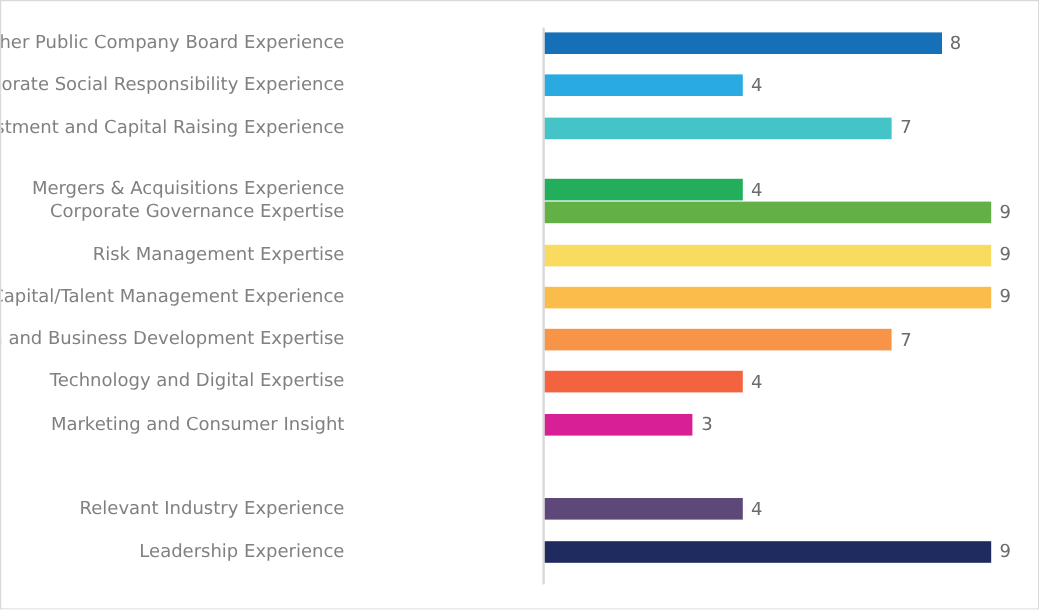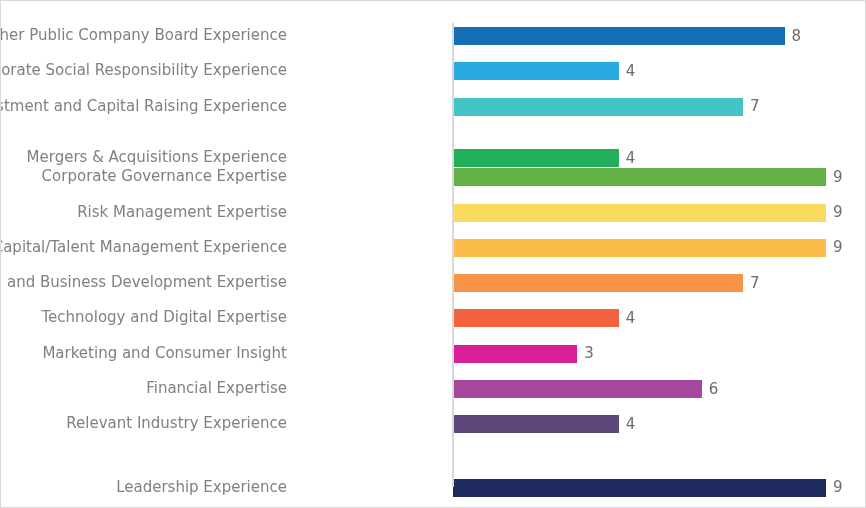--- a/index.html
+++ b/index.html
@@ -137,35 +137,28 @@
           <span class="value-label" style="color: rgb(107, 107, 107);">4</span>
         </div>
       </div>
       <div class="bar-row" style="top: 343.7px; height: 18px;">
         <div class="cat-label" style="color: rgb(128, 128, 128); top: 0px;">Marketing and Consumer Insight</div>
         <div class="bar-wrap">
           <span class="bar" style="background: rgb(217, 31, 149); width: 124.333px; height: 18px;"></span>
           <span class="value-label" style="color: rgb(107, 107, 107);">3</span>
         </div>
       </div>
-      <div class="bar-row" style="top: 379px; height: 18px;">
-        <div class="cat-label" style="color: rgb(128, 128, 128); top: 0px;">Financial Expertise</div>
-        <div class="bar-wrap">
-          <span class="bar" style="background: rgb(166, 71, 159); width: 248.667px; height: 18px;"></span>
-          <span class="value-label" style="color: rgb(107, 107, 107);">6</span>
-        </div>
-      </div>
       <div class="bar-row" style="top: 414.3px; height: 18px;">
         <div class="cat-label" style="color: rgb(128, 128, 128); top: 0px;">Relevant Industry Experience</div>
         <div class="bar-wrap">
           <span class="bar" style="background: rgb(94, 71, 121); width: 165.778px; height: 18px;"></span>
           <span class="value-label" style="color: rgb(107, 107, 107);">4</span>
         </div>
       </div>
-      <div class="bar-row" style="top: 449.6px; height: 18px; margin-top: 28px;">
+      <div class="bar-row" style="top: 449.6px; height: 18px;">
         <div class="cat-label" style="color: rgb(128, 128, 128); top: 0px;">Leadership Experience</div>
         <div class="bar-wrap">
           <span class="bar" style="background: rgb(31, 42, 94); width: 373px; height: 18px;"></span>
           <span class="value-label" style="color: rgb(107, 107, 107);">9</span>
         </div>
       </div>
     </div>
   <div id="axis-line" style="background: rgb(217, 217, 217);"></div>
 </div>
 

